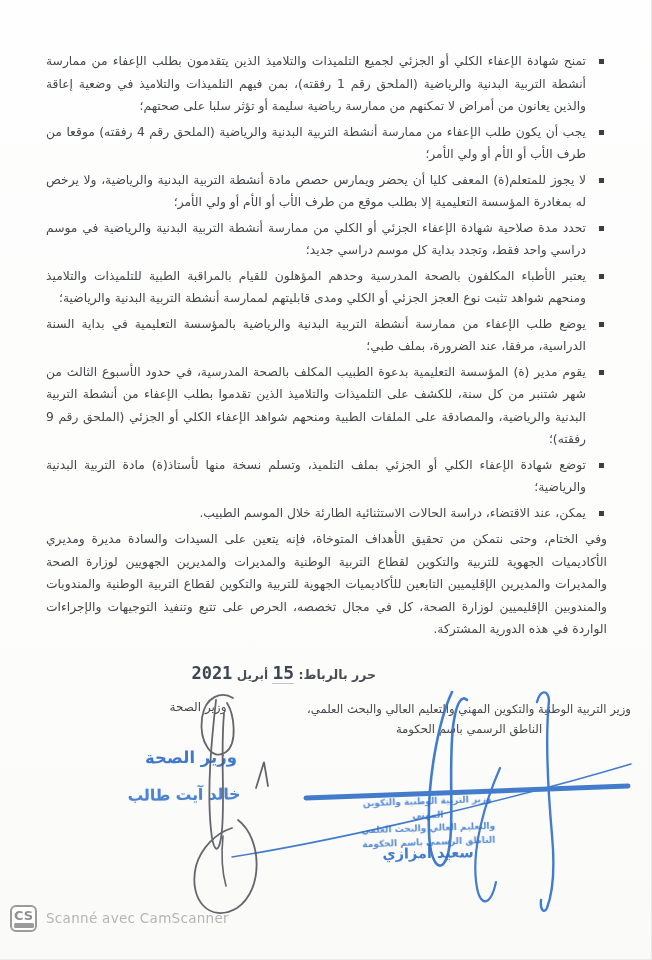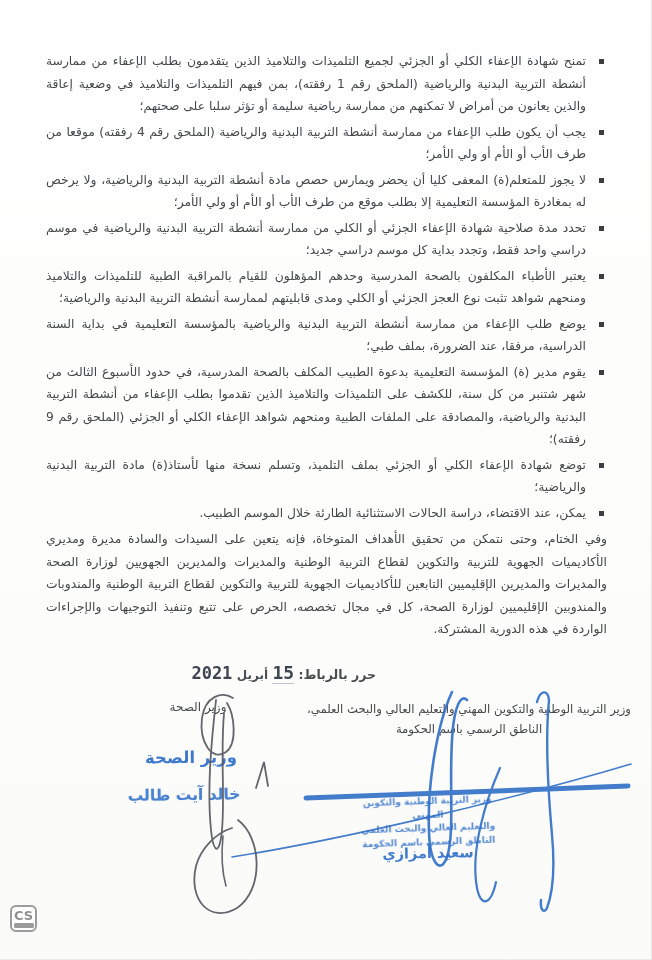--- a/index.html
+++ b/index.html
@@ -152,15 +152,16 @@
       <path stroke-width="1.8" d="M 233 698 C 222 691 205 696 202 718 C 199 742 212 762 226 752 C 238 743 234 714 227 703"></path>
       <path stroke-width="1.8" d="M 216 700 C 211 745 207 790 211 830 C 213 850 218 856 221 838 C 226 810 220 755 224 714"></path>
       <path stroke-width="1.8" d="M 238 820 C 262 838 264 890 237 908 C 210 924 188 900 196 866 C 201 848 216 833 232 828"></path>
       <path stroke-width="1.8" d="M 256 788 L 264 762 L 268 786"></path>
       <path stroke-width="1.6" d="M 223 836 C 221 856 222 872 226 886"></path>
     </g>
   </svg>
 
   <div class="watermark">
     <div class="cs-logo">CS</div>
+    <span class="wm-text">Scanné avec CamScanner</span>
   </div>
 
 </div>
 
 </body></html>

